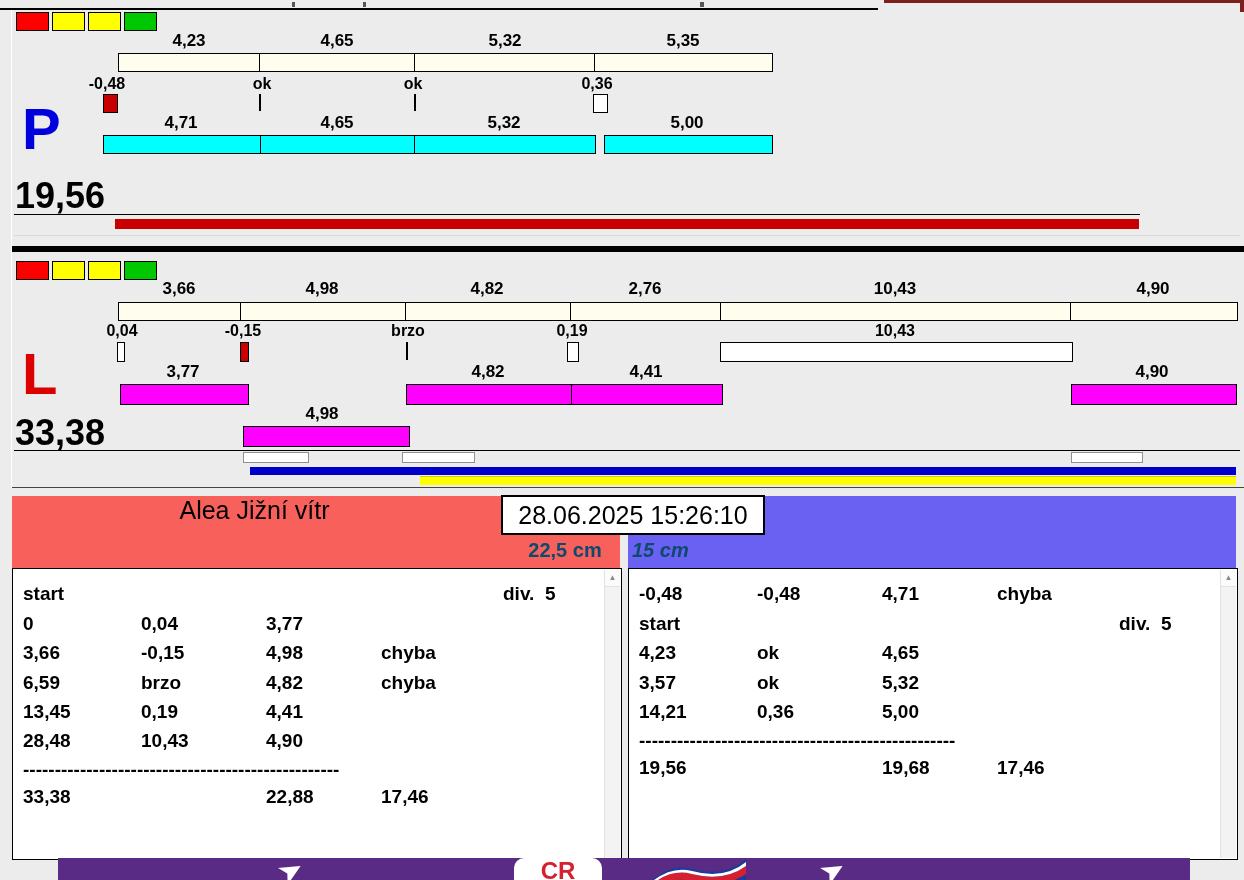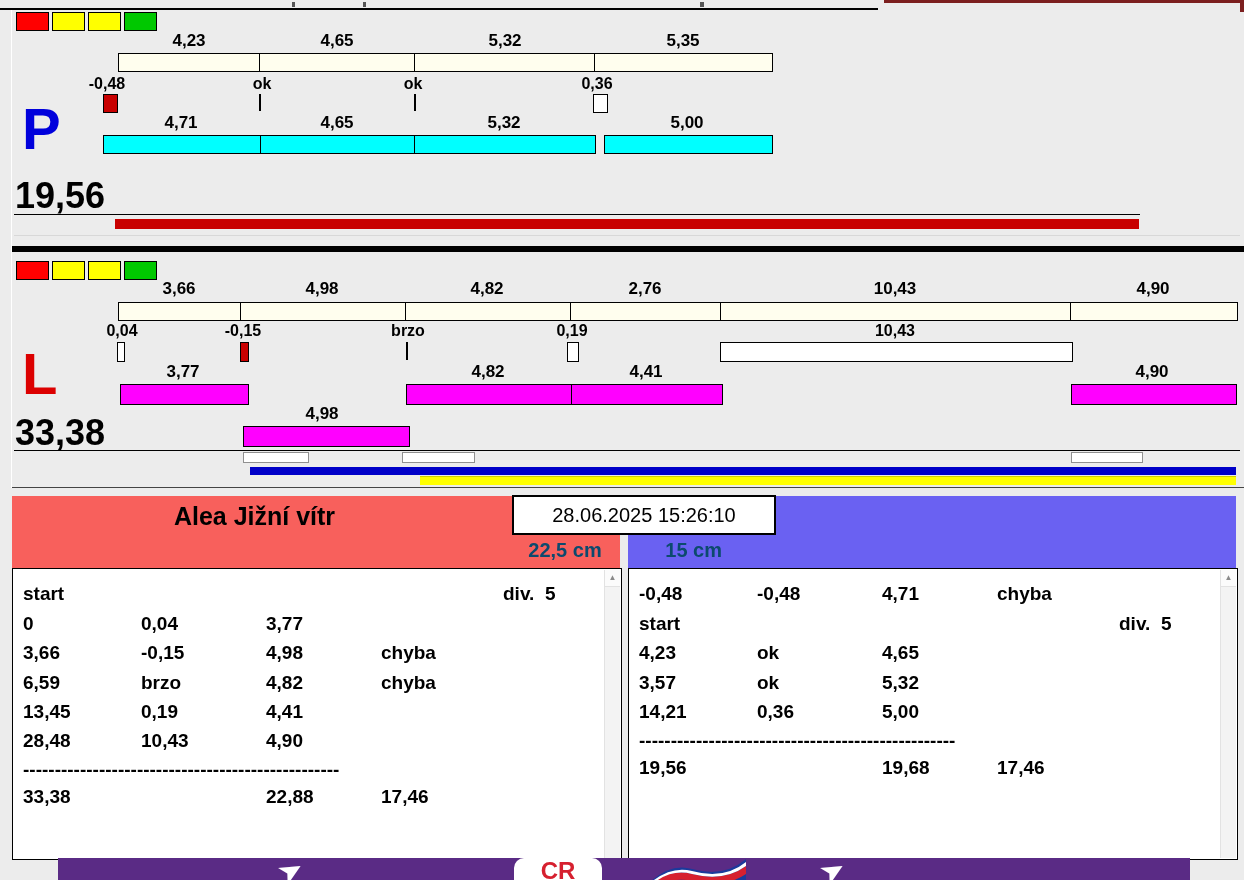--- a/index.html
+++ b/index.html
@@ -15,25 +15,25 @@
   .lab{position:absolute;width:90px;text-align:center;font-size:17px;font-weight:bold;color:#000;white-space:pre;}
   .lab2{position:absolute;width:84px;text-align:center;font-size:16px;font-weight:bold;color:#000;white-space:pre;}
   .bigletter{position:absolute;font-weight:bold;font-size:58px;line-height:1;}
   .total{position:absolute;font-size:36px;font-weight:bold;color:#000;}
   .marker{position:absolute;}
   .whitebox{background:#fff;border:1px solid #000;}
   .outline-sm{position:absolute;height:9px;background:#fff;border:1px solid #909090;}
   .divider{position:absolute;left:12px;top:246px;width:1232px;height:6px;background:#000;}
   .header{position:absolute;width:608px;height:72px;overflow:hidden;}
   .hinner{text-align:center;}
-  .header .title{font-size:25px;font-weight:bold;color:#000;padding-top:6px;}
+  .header .title{font-size:25px;font-weight:normal;color:#000;}
   .header .members{font-size:16px;font-weight:bold;color:#fff;margin-top:8px;}
   .jump{position:absolute;font-size:20px;font-weight:bold;color:#0c4a6e;z-index:4;}
-  .clockbox{position:absolute;left:512px;top:495px;width:260px;height:36px;background:#fff;border:2px solid #000;
-            display:flex;align-items:center;justify-content:center;font-size:20px;color:#000;z-index:5;}
+  .clockbox{position:absolute;left:501px;top:495px;width:260px;height:36px;background:#fff;border:2px solid #000;
+            display:flex;align-items:center;justify-content:center;font-size:25px;color:#000;z-index:5;}
   .tablebox{position:absolute;width:608px;height:290px;background:#fff;border:1px solid #000;top:568px;}
   .trow{position:absolute;left:0;width:100%;height:29px;}
   .tc{position:absolute;font-size:19px;font-weight:bold;color:#000;white-space:pre;}
   .c1{left:10px}.c2{left:128px}.c3{left:253px}.c4{left:368px}.c5{left:490px}
   .sep{position:absolute;left:10px;font-size:19px;font-weight:bold;color:#000;white-space:pre;}
   .scrollbar{position:absolute;top:1px;right:1px;bottom:1px;width:15px;background:#f3f3f3;border-left:1px solid #e2e2e2;}
   .scrollup{display:block;height:16px;background:#fbfbfb;border-bottom:1px solid #e2e2e2;color:#8a8a8a;
             font-size:8px;text-align:center;line-height:15px;}
   .footer-purple{position:absolute;left:58px;top:858px;width:1132px;height:22px;background:var(--footer_purple,#5a2b85);}
   .f-arrow{position:absolute;color:#fff;font-size:30px;line-height:1;transform:rotate(-30deg);z-index:6;}
@@ -164,21 +164,21 @@
     <div class="hinner" style="width:485px;">
       <div class="title">Alea Jižní vítr</div>
     </div>
   </div>
   <div class="header" style="left:628px;top:496px;background:var(--header_blue,#6a61f2);">
     <div class="hinner" style="margin-left:129px;width:479px;">
     </div>
   </div>
 
   <div class="jump" style="left:505px;top:539px;width:120px;text-align:center;">22,5 cm</div>
-  <div class="jump" style="left:632px;top:539px;width:90px;text-align:right;">15 cm</div>
+  <div class="jump" style="left:632px;top:539px;width:90px;text-align:left;font-style:italic;">15 cm</div>
 
   <div class="clockbox">28.06.2025 15:26:10</div>
 
   <div class="tablebox" style="left:12px;">
     <div class="trow" style="top:14px;">
       <span class="tc c1">start</span>
       <span class="tc c5">div.  5</span>
     </div>
     <div class="trow" style="top:44px;">
       <span class="tc c1">0</span>

